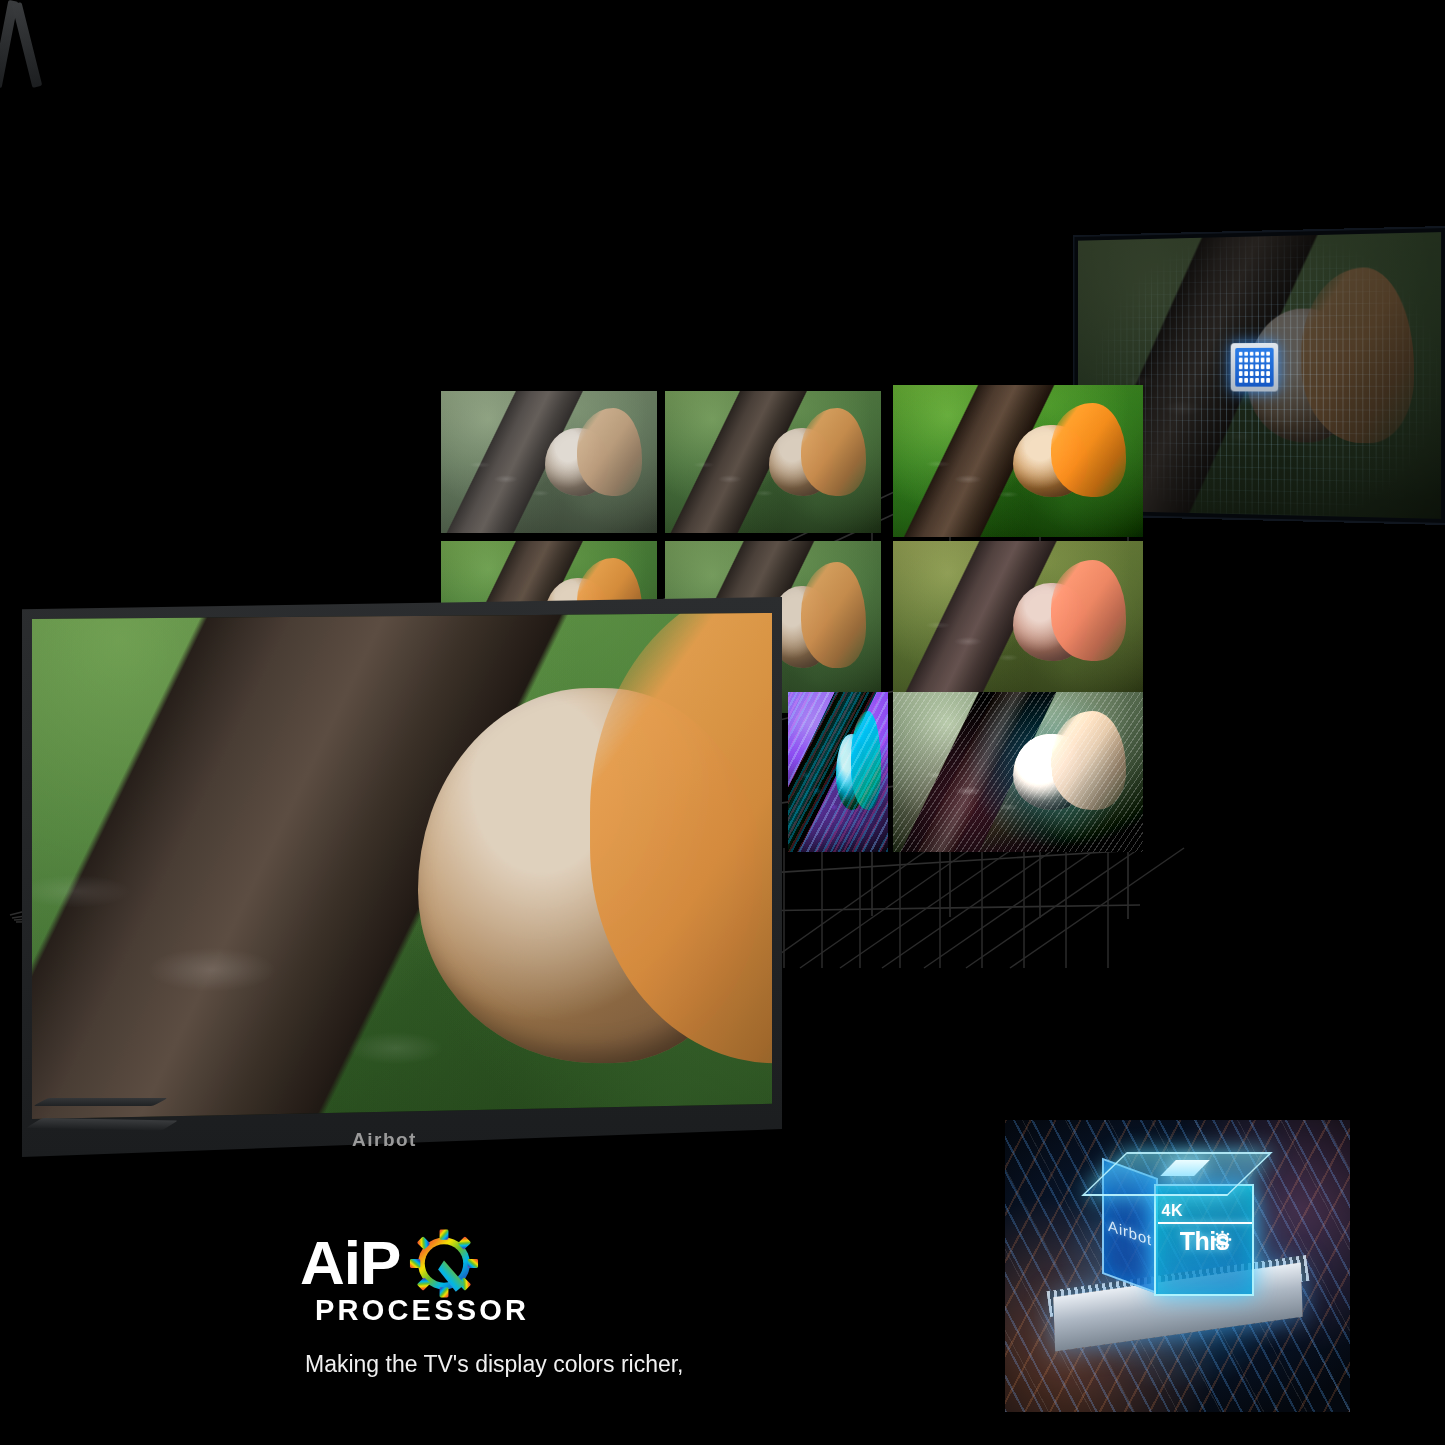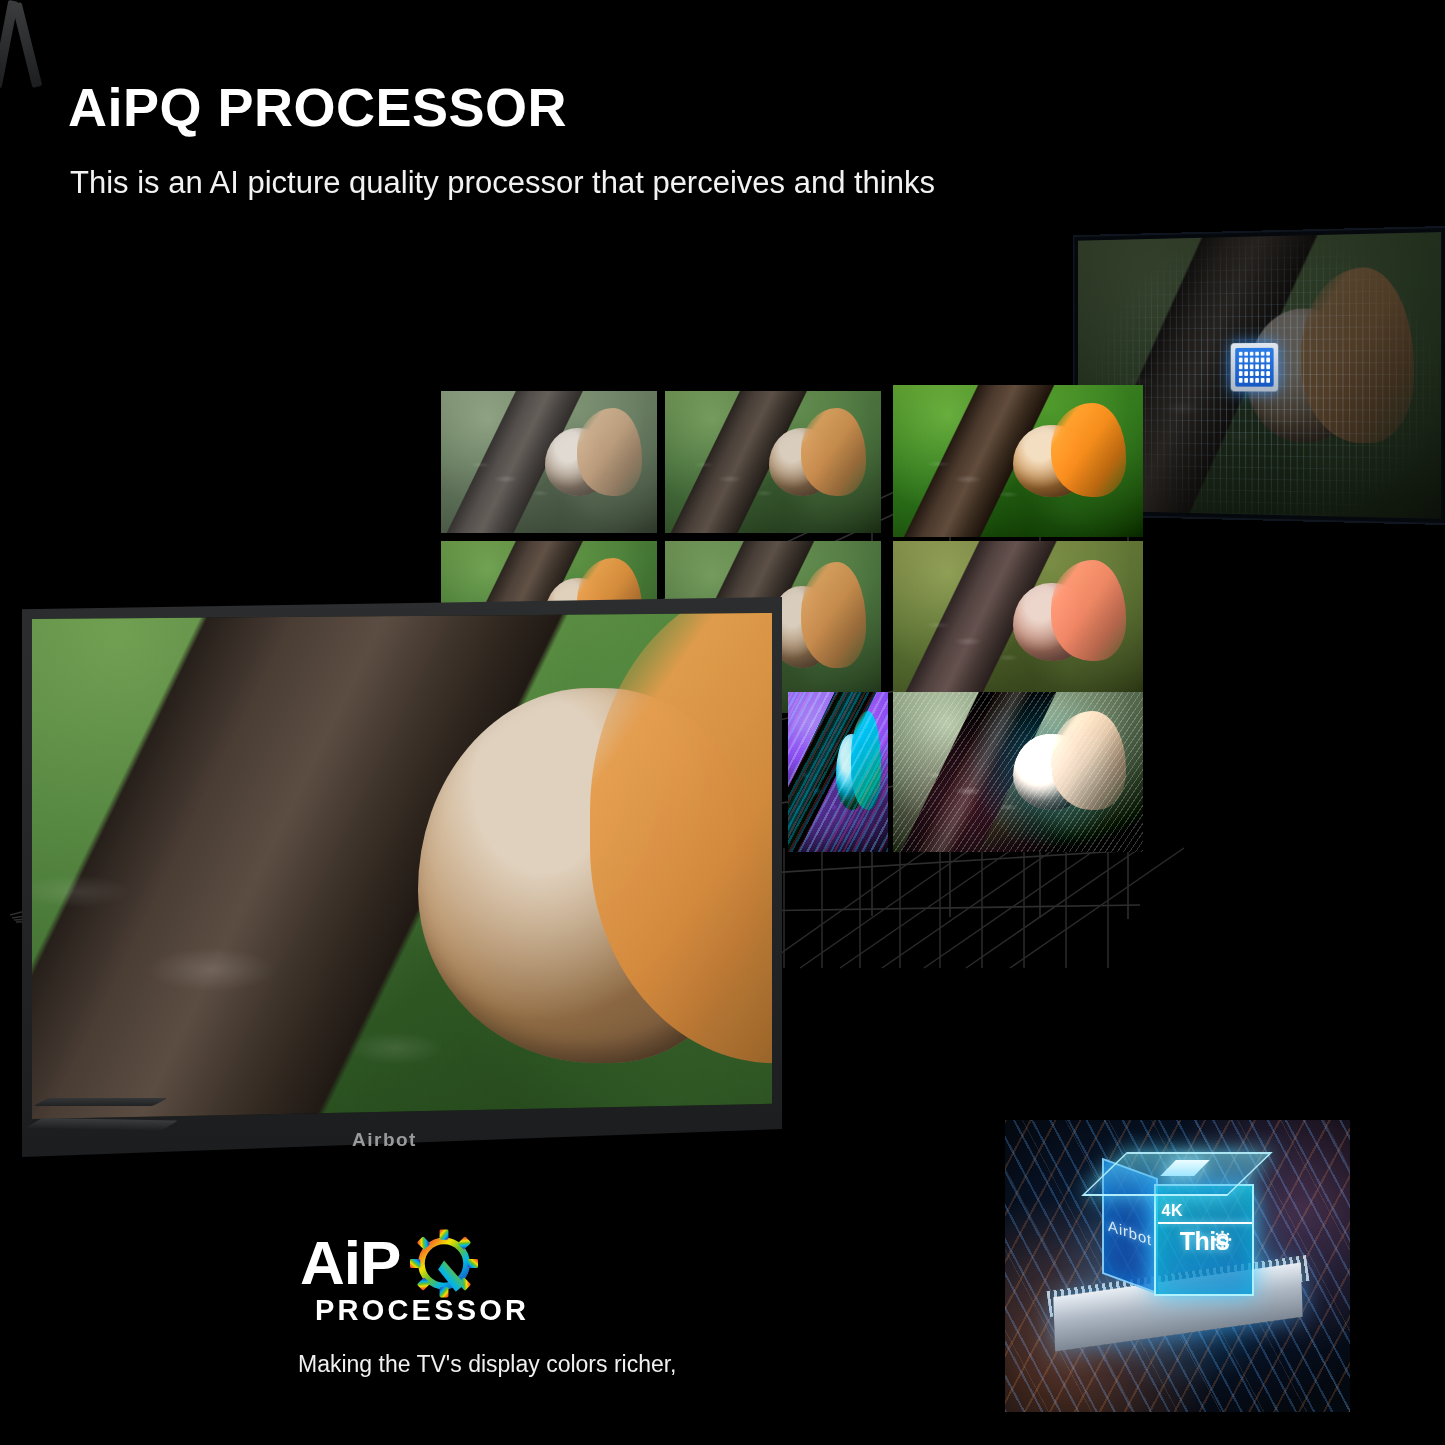--- a/index.html
+++ b/index.html
@@ -290,21 +290,21 @@
     margin-left: 13px;
   }
   #logo-caption {
     position: absolute;
     left: 298px; top: 1348px;
     width: 460px;
     font-size: 23px;
     line-height: 1.42;
     color: #f0f0f0;
   }
-  #logo-caption span { display: block; }
+  #logo-caption span { display: block; margin-left: 7px; }
 
   
   #chip-hero {
     position: absolute;
     left: 1005px; top: 1120px;
     width: 345px; height: 292px;
     overflow: hidden;
     background:
       radial-gradient(ellipse 70% 60% at 50% 45%, #0f2b52 0%, #081428 55%, #04080f 100%);
   }
@@ -404,24 +404,22 @@
     transform: skewY(20deg) rotate(-1deg);
     text-shadow: 0 0 7px rgba(140,220,255,.9);
     opacity: .92;
   }
 </style>
 </head>
 <body>
 
 <div id="page">
 
-  <h1 class="headline">AiPQ PROCESSOR</h1>
 
   <div class="subhead">
-    <span>This is an AI picture quality processor that perceives and thinks</span>
   </div>
 
   <div class="grid-wrap">
     <svg width="1200" height="620">
       <g stroke="#2e2e2e" stroke-width="1.6" fill="none">
         <line x1="30" y1="565" x2="1130" y2="52"></line>
         <line x1="40" y1="580" x2="1140" y2="70"></line>
         <line x1="10" y1="585" x2="1135" y2="300"></line>
         <line x1="12" y1="588" x2="1136" y2="420"></line>
         <line x1="14" y1="590" x2="1138" y2="520"></line>

